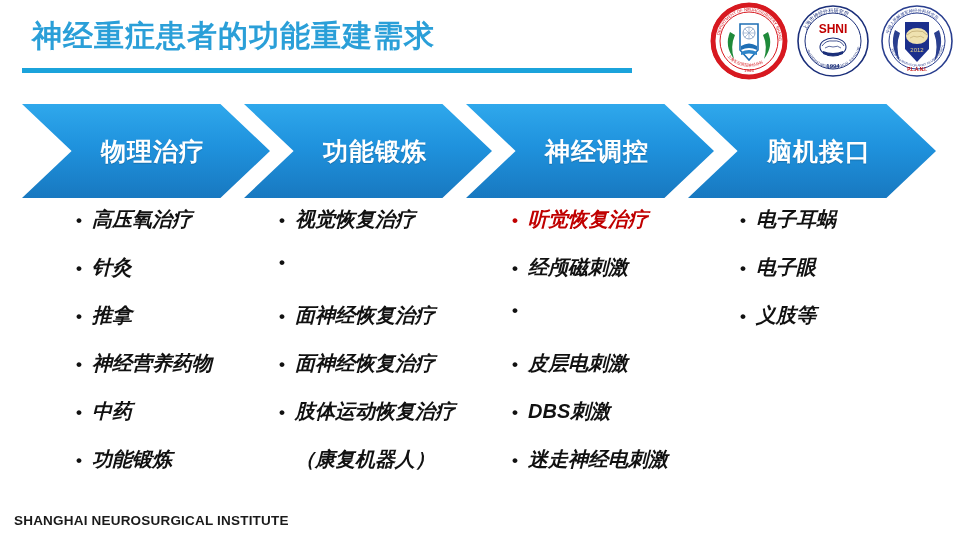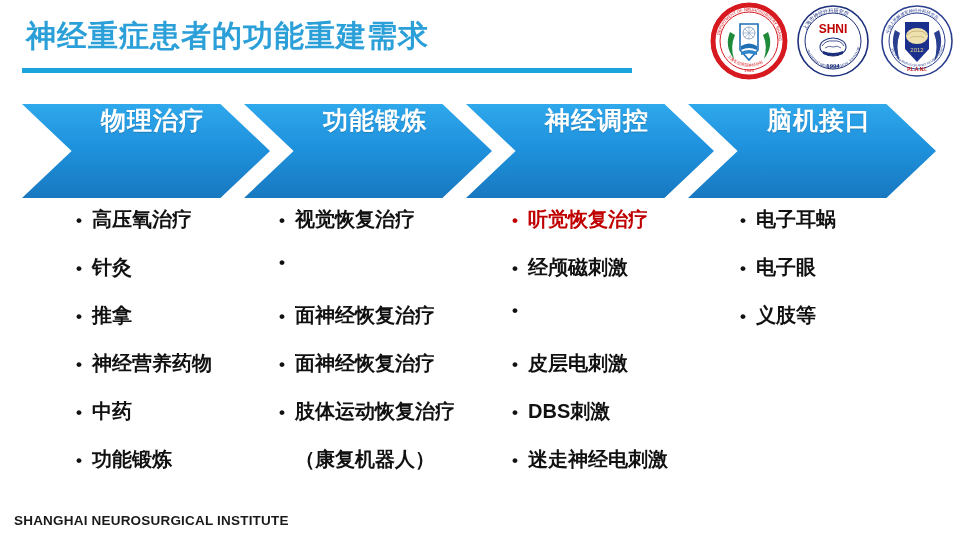--- a/index.html
+++ b/index.html
@@ -22,21 +22,21 @@
   }
 
   
   .header {
     position: absolute;
     left: 0; top: 0;
     width: 960px; height: 92px;
   }
   .slide-title {
     position: absolute;
-    left: 26px;
+    left: 32px;
     top: 16px;
     font-size: 30px;
     font-weight: bold;
     color: #2a9fd8;
     letter-spacing: 1px;
     white-space: nowrap;
   }
   .title-rule {
     position: absolute;
     left: 22px;
@@ -75,20 +75,21 @@
   }
   .chevron {
     position: absolute;
     top: 0;
     width: 248px;
     height: 94px;
     background: linear-gradient(to bottom, #2fa8ec 0%, #1f92dd 45%, #1878c0 100%);
     -webkit-clip-path: polygon(0 0, 80% 0, 100% 50%, 80% 100%, 0 100%, 20% 50%);
     clip-path: polygon(0 0, 80% 0, 100% 50%, 80% 100%, 0 100%, 20% 50%);
     display: flex;
+    align-items: center;
     justify-content: center;
     filter: drop-shadow(2px 3px 2px rgba(0,0,0,0.28));
   }
   .chevron.first {
     -webkit-clip-path: polygon(0 0, 80% 0, 100% 50%, 80% 100%, 0 100%, 20% 50%);
     clip-path: polygon(0 0, 80% 0, 100% 50%, 80% 100%, 0 100%, 20% 50%);
   }
   .chevron-label {
     color: #ffffff;
     font-size: 25px;
@@ -125,21 +126,21 @@
     width: 16px;
     font-size: 17px;
     color: #111111;
     line-height: 1;
   }
   .col-item.no-bullet .bullet { visibility: hidden; }
   .col-item.highlight,
   .col-item.highlight .bullet {
     color: #c00000;
   }
-  .col-item .text { display: inline-block; }
+  .col-item .text { display: inline-block; font-style: italic; }
 
   
   .footer {
     position: absolute;
     left: 14px;
     bottom: 12px;
     font-size: 13.5px;
     font-weight: bold;
     color: #1a1a1a;
     letter-spacing: 0.2px;

